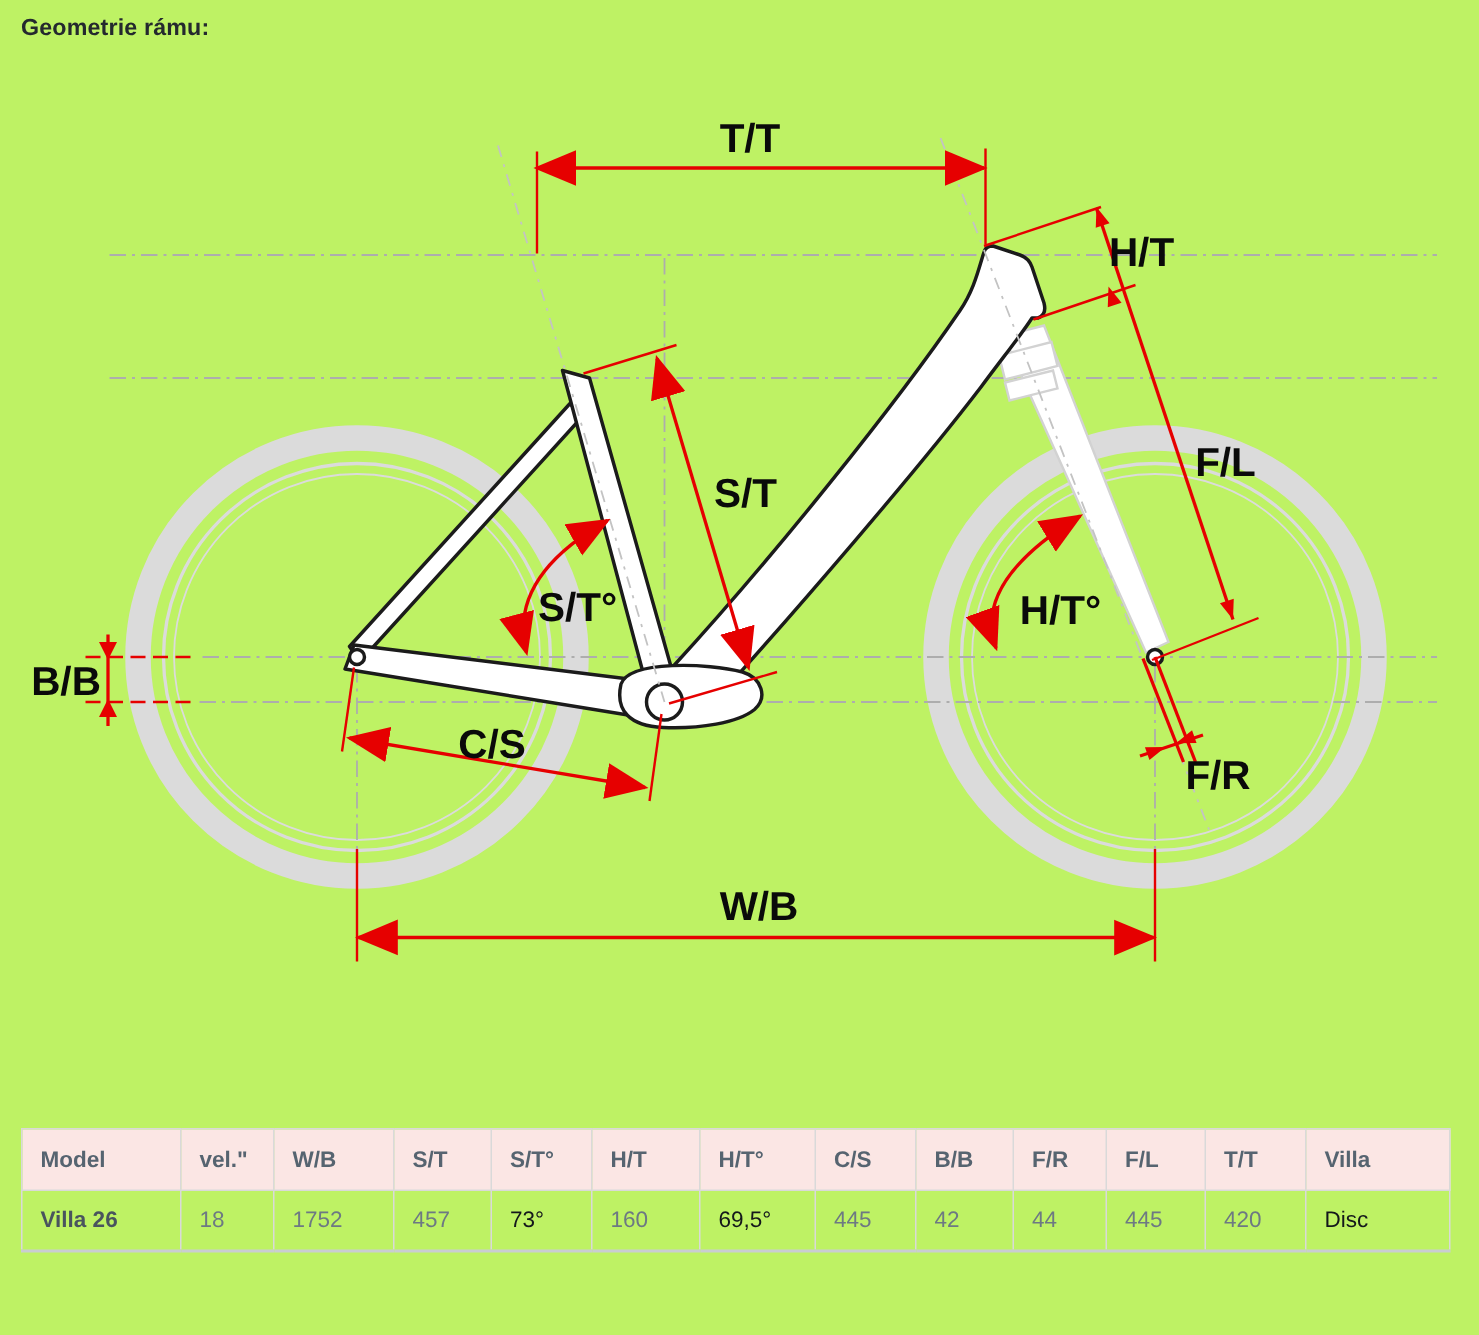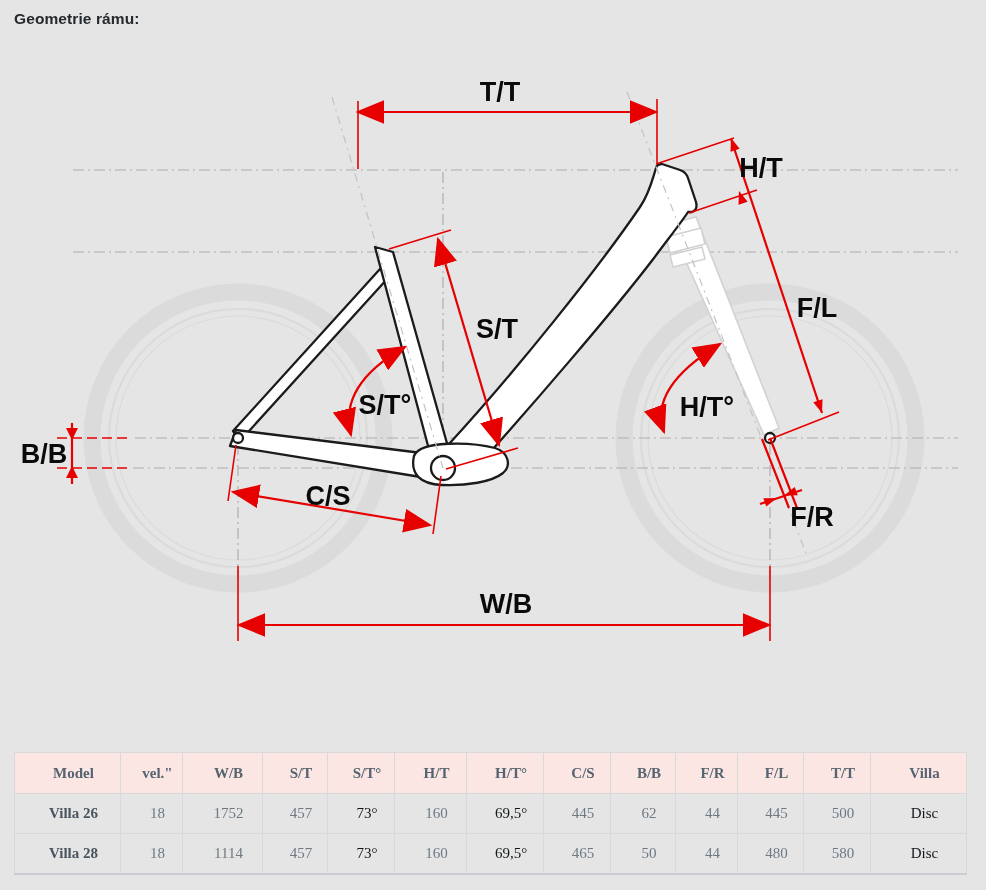--- a/index.html
+++ b/index.html
@@ -7,40 +7,40 @@
     --header_bg:#fbe6e4;
     --border:#d9d9d9;
     --num_gray:#6d7983;
     --dark_text:#14181b;
     --header_text:#566470;
     --model_text:#49545e;
   }
   *{box-sizing:border-box;margin:0;padding:0;}
   html,body{width:986px;height:890px;background:#fff;overflow:hidden;
     font-family:"Liberation Sans",sans-serif;}
-  .page{position:relative;width:986px;height:890px;background:#e5e5e5;}
+  .page{position:relative;width:986px;height:890px;background:#bef264;}
   .page-title{position:absolute;left:14px;top:10px;font-size:15.5px;font-weight:bold;
     color:#24292e;letter-spacing:.1px;}
   .diagram{position:absolute;left:0;top:0;width:986px;height:745px;}
 
   
   .cons{stroke:#adadad;stroke-width:1.2;fill:none;stroke-dasharray:11 4 2 4;}
   .axis{stroke:#c3c3c3;stroke-width:1.2;fill:none;stroke-dasharray:8 5 2 5;}
   .wheel{stroke:#dbdbdb;fill:none;}
   .forkline{stroke:#d2d2d2;stroke-width:1.6;fill:#fff;}
   .frameline{stroke:#1b1b1b;stroke-width:2.3;fill:#fff;stroke-linejoin:round;}
   .red2{stroke:var(--accent,#e60000);stroke-width:2.2;fill:none;}
   .red1{stroke:var(--accent,#e60000);stroke-width:1.6;fill:none;}
   .redfill{fill:var(--accent,#e60000);stroke:none;}
   .dimlabel{font:bold 27px "Liberation Sans",sans-serif;fill:#0a0a0a;}
 
   table.geo{position:absolute;left:14px;top:752px;width:952px;border-collapse:collapse;
     table-layout:fixed;font-size:15px;}
   table.geo th,table.geo td{border:1px solid var(--border,#d9d9d9);height:40px;
-    padding:0 0 0 12px;text-align:center;vertical-align:middle;white-space:nowrap;font-family:Liberation Serif, serif;}
+    padding:0 0 0 12px;text-align:left;vertical-align:middle;white-space:nowrap;}
   table.geo tr{height:40px;}
   table.geo thead th{background:var(--header_bg,#fbe6e4);color:var(--header_text,#566470);
     font-weight:bold;height:41px;}
   table.geo td{color:var(--num_gray,#6d7983);}
   table.geo td.c-model{font-weight:bold;color:var(--model_text,#49545e);margin-top:15px;}
   table.geo td.c-dark{color:var(--dark_text,#14181b);}
   table.geo tbody tr:last-child td{border-bottom:2px solid #c9cdd1;}
 </style>
 </head>
 <body>
@@ -216,37 +216,22 @@
     <tbody>
       <tr>
         <td class="c-model">Villa 26</td>
         <td>18</td>
         <td>1752</td>
         <td>457</td>
         <td class="c-dark">73°</td>
         <td>160</td>
         <td class="c-dark">69,5°</td>
         <td>445</td>
-        <td>62</td>
+        <td>42</td>
         <td>44</td>
         <td>445</td>
-        <td>500</td>
-        <td class="c-dark">Disc</td>
-      </tr>
-      <tr>
-        <td class="c-model">Villa 28</td>
-        <td>18</td>
-        <td>1114</td>
-        <td>457</td>
-        <td class="c-dark">73°</td>
-        <td>160</td>
-        <td class="c-dark">69,5°</td>
-        <td>465</td>
-        <td>50</td>
-        <td>44</td>
-        <td>480</td>
-        <td>580</td>
+        <td>420</td>
         <td class="c-dark">Disc</td>
       </tr>
     </tbody>
   </table>
 
 </div>
 
 </body></html>

